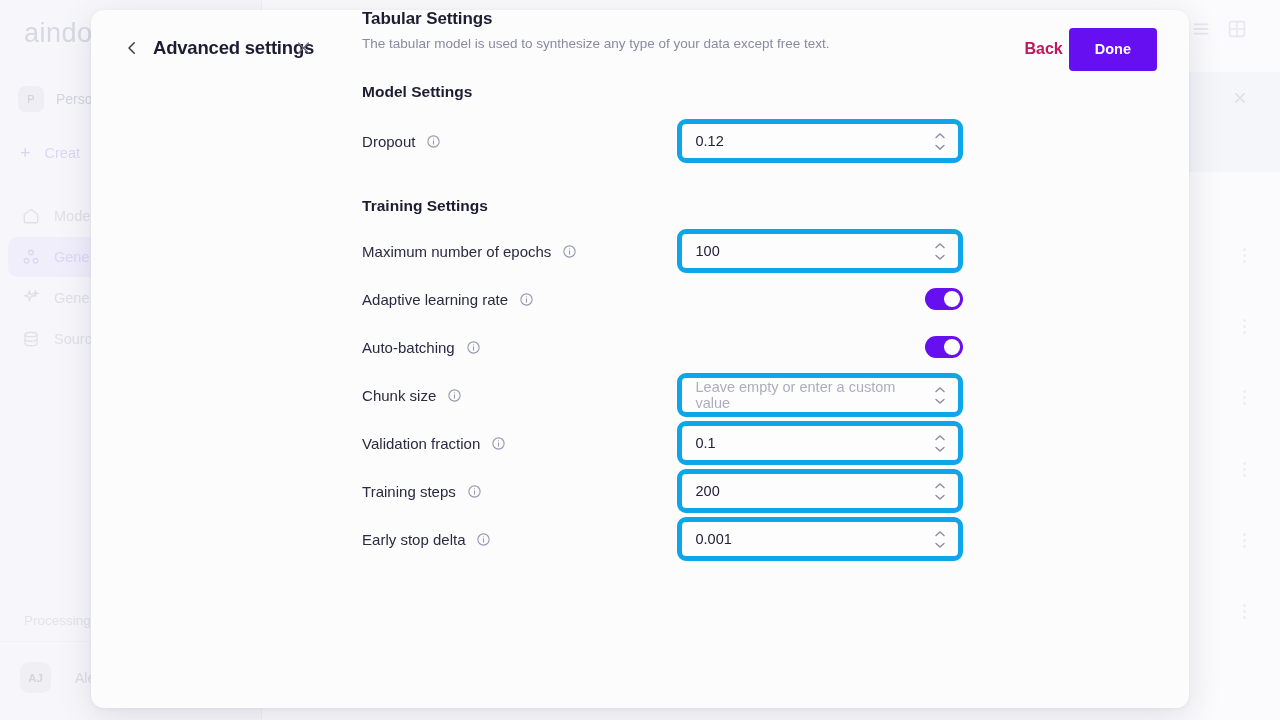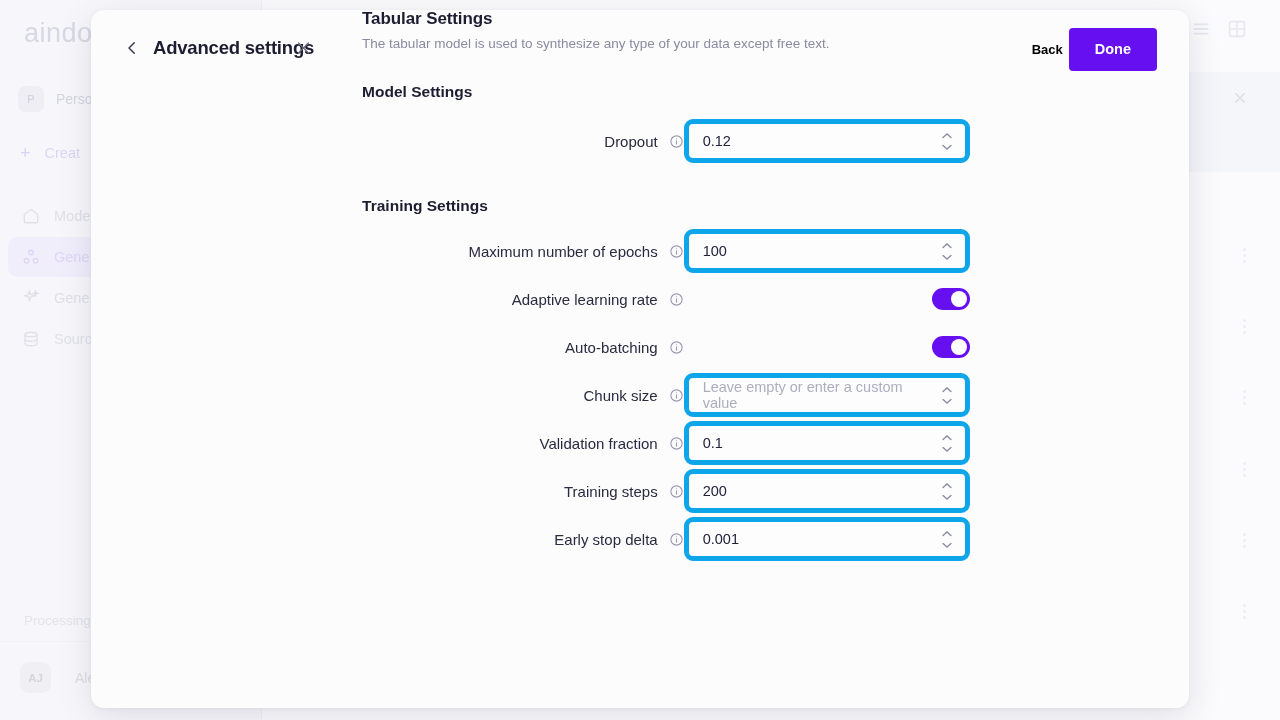--- a/index.html
+++ b/index.html
@@ -97,21 +97,21 @@
   }
 
   .modal-body { flex: 1; overflow: hidden; padding: 0 24px 0 24px; position: relative; }
 
   .sec-title { font-size: 17px; font-weight: 700; color: #1d1d32; letter-spacing: -.1px; }
   .sec-sub { font-size: 13.5px; color: #8a8aa0; margin-top: 7px; }
 
   .grp-title { font-size: 15.5px; font-weight: 700; color: #1d1d32; }
 
   .row {
-    display: flex; align-items: center; justify-content: flex-end;
+    display: flex; align-items: center; justify-content: space-between;
     min-height: 48px;
   }
   .row-label { display: flex; align-items: center; gap: 11px; }
   .row-label .txt { font-size: 15px; color: #2a2a40; }
   .info-ic { width: 15px; height: 15px; color: #9a9ab0; flex: none; }
 
   .field {
     width: 286px; height: 44px; border: 5px solid #0ea5e9; border-radius: 9px;
     background: #fdfdfe; display: flex; align-items: center; padding: 0 8px 0 14px;
     position: relative;
@@ -127,21 +127,21 @@
   .toggle .knob {
     position: absolute; top: 3px; right: 3px; width: 16px; height: 16px;
     border-radius: 50%; background: #fff;
   }
 
   .modal-foot {
     flex: none; height: 78px; display: flex; align-items: center;
     justify-content: space-between; padding: 0 32px 0 32px;
   }
   .back-btn {
-    font-size: 13px; font-weight: 700; color: #000000; background: none;
+    font-size: 16px; font-weight: 700; color: #be185d; background: none;
     border: none; cursor: pointer; padding: 8px 6px;
     font-family: "Liberation Sans", sans-serif;
   }
   .done-btn {
     background: #6610f2; color: #fff; border: none; border-radius: 4px;
     font-size: 14.5px; font-weight: 700; padding: 0 26px; height: 43px; cursor: pointer;
     font-family: "Liberation Sans", sans-serif;
   }
 </style>
 </head>

